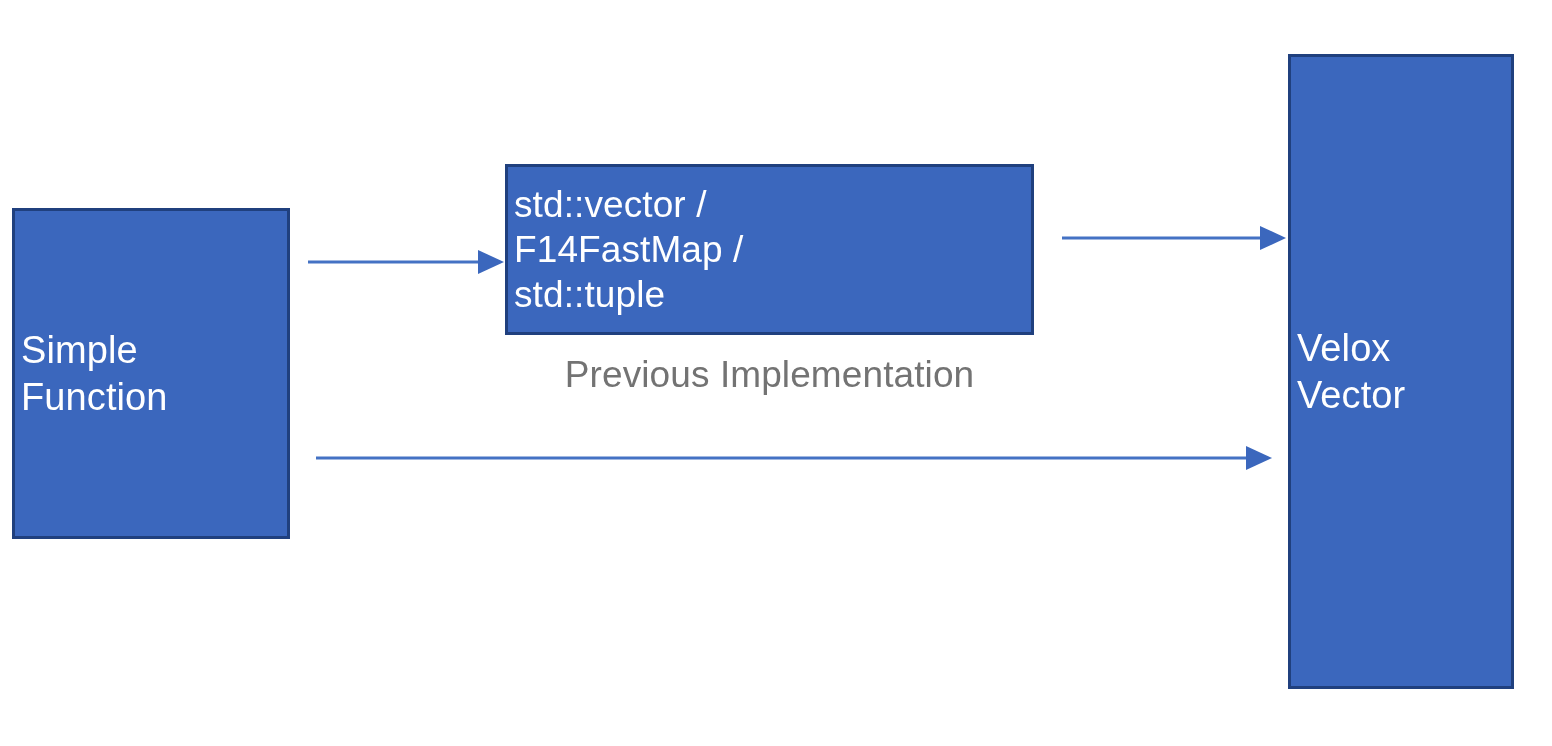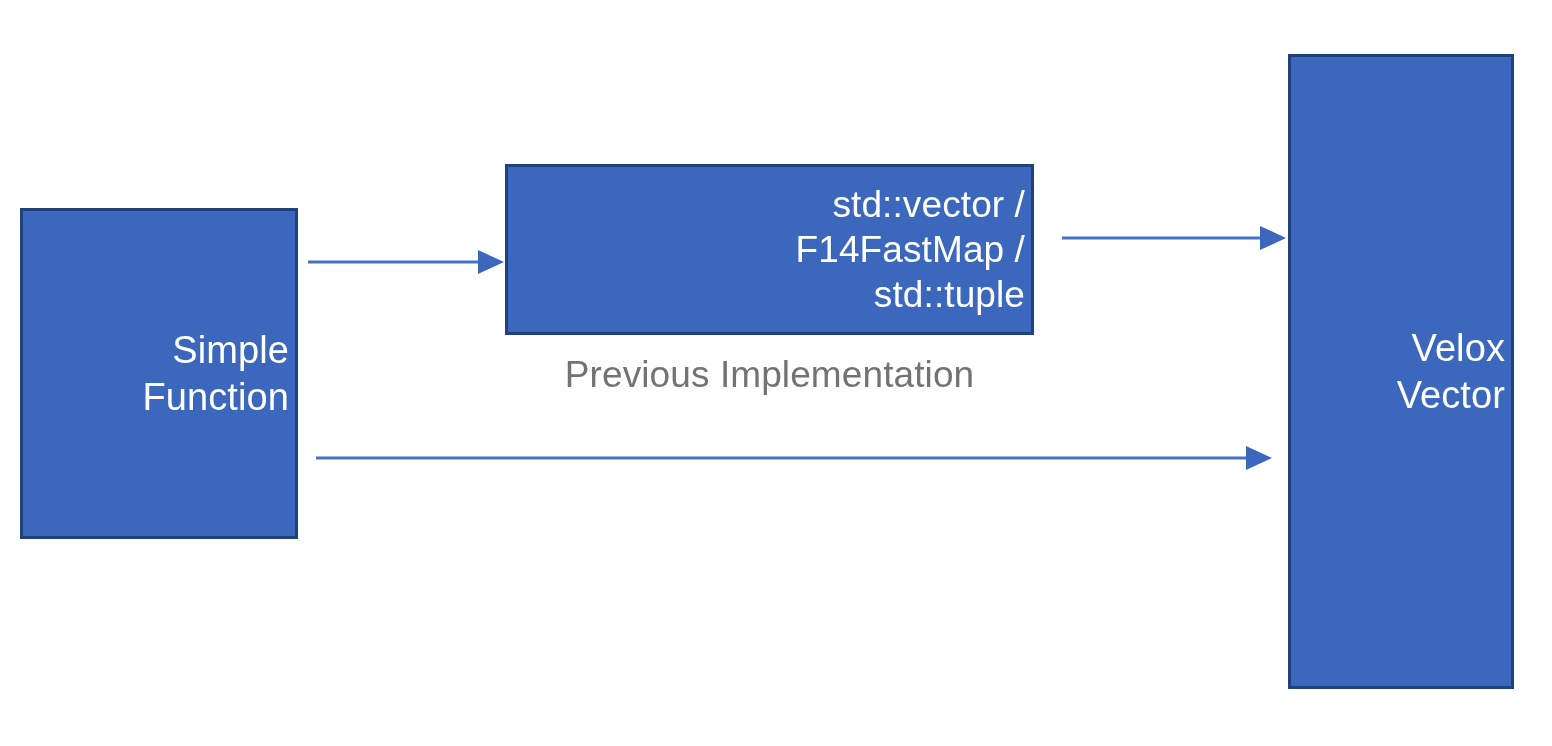--- a/index.html
+++ b/index.html
@@ -24,33 +24,32 @@
   
   .box {
     position: absolute;
     box-sizing: border-box;
     background: #3B67BD;
     border: 3px solid #20407E;
     color: #FFFFFF;
     display: flex;
     align-items: center;
     justify-content: center;
-    text-align: right;
+    text-align: left;
     line-height: 1.22;
     font-weight: 400;
     letter-spacing: 0.1px;
   }
 
   #box-simple-function {
     left: 12px;
     top: 208px;
     width: 278px;
     height: 331px;
     font-size: 38px;
-    margin-left: 8px;
   }
 
   #box-previous-impl {
     left: 505px;
     top: 164px;
     width: 529px;
     height: 171px;
     font-size: 37px;
   }
 

